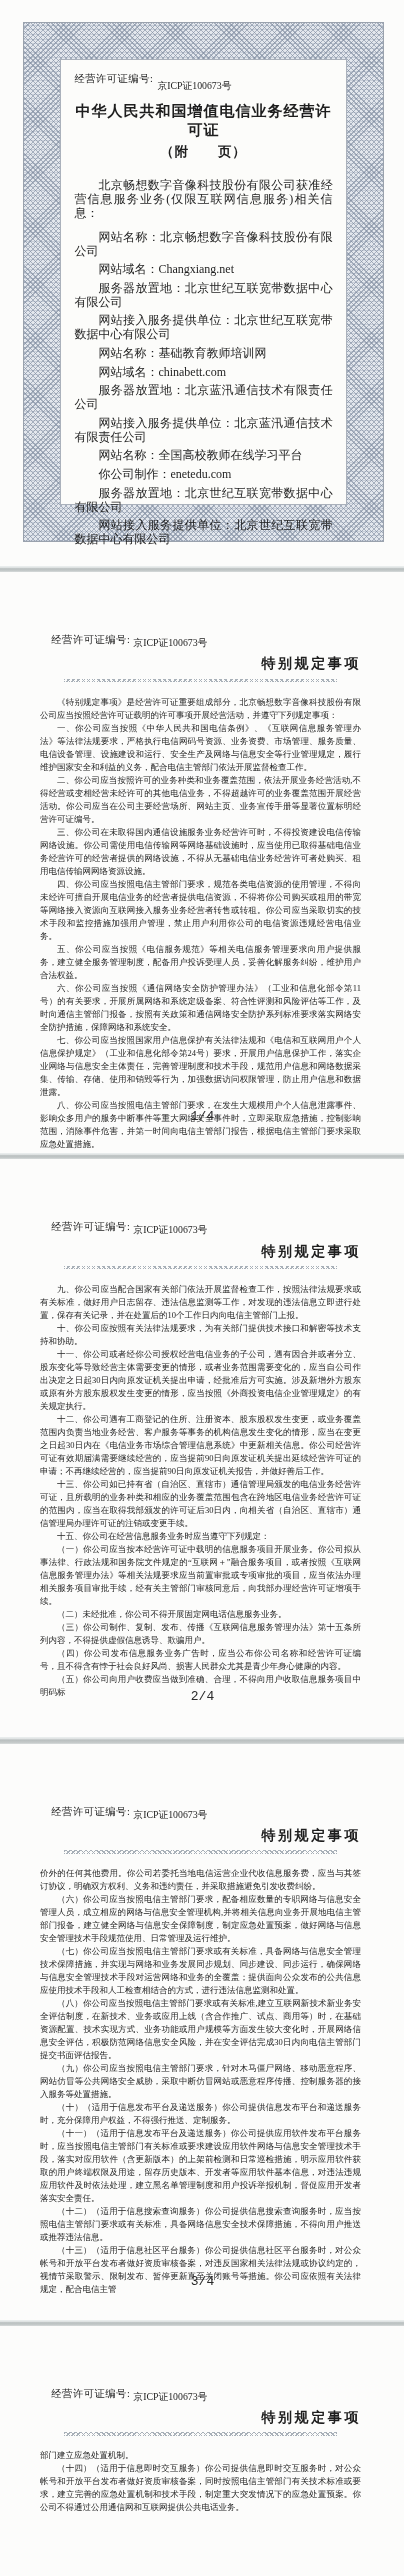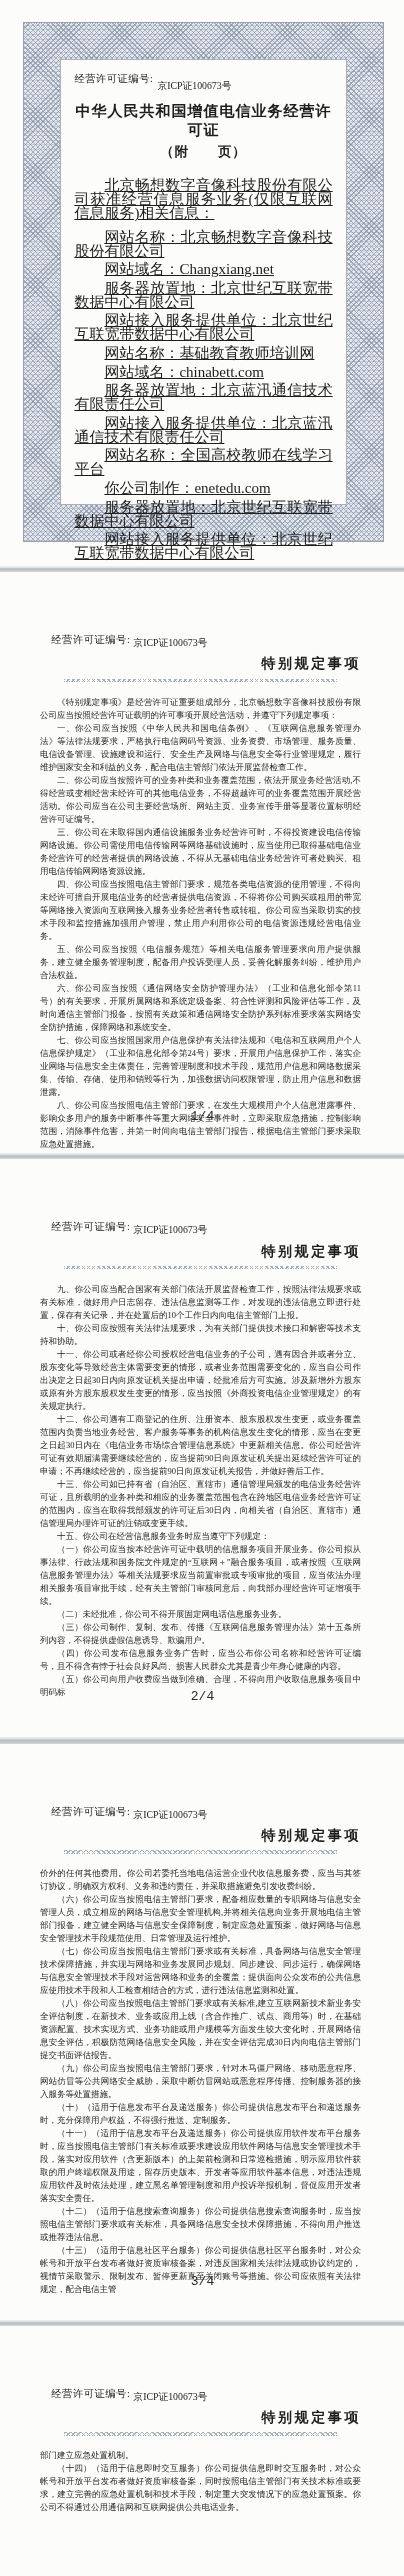--- a/index.html
+++ b/index.html
@@ -31,21 +31,21 @@
   }
   .cert-inner{
     width:100%;height:100%;box-sizing:border-box;
     background:#fcfcfa;border:0.5px solid #aab1bb;
     padding:11.3px 7.2px 0 7.2px;
   }
   .cert-license-row{margin:1px 0 0 6.2px;font-size:10.3px;letter-spacing:0.5px;}
   .cert-license-no{display:inline-block;transform:translate(4.1px,6.7px);font-size:9.8px;letter-spacing:0;}
   .cert-title{text-align:center;font-size:15px;font-weight:bold;letter-spacing:1px;margin-top:15.5px;}
   .cert-subtitle{text-align:center;font-size:13.4px;font-weight:bold;letter-spacing:1px;margin-top:3.1px;}
-  .cert-body{margin:17.5px 6.2px 0 6.2px;font-size:15px;line-height:14px;text-align:justify;text-decoration:underline;}
+  .cert-body{margin:17.5px 6.2px 0 6.2px;font-size:12px;line-height:14px;text-align:justify;}
   .cert-body p{margin:4.6px 0 0 0;text-indent:2em;}
   .cert-body p.cert-intro{margin-bottom:9.3px;}
 
   
   .sp-page{padding:0 44px 0 40px;}
   .sp-header{padding-top:61px;font-size:10.3px;margin-left:11.3px;letter-spacing:0.5px;}
   .sp-license-no{display:inline-block;transform:translate(3.1px,3.1px);font-size:9.8px;letter-spacing:0;}
   .sp-title{text-align:right;font-size:14px;font-weight:bold;letter-spacing:2.6px;margin:8.2px 0 0 0;}
   .sp-rule{
     width:273px;height:3.6px;margin:5.2px auto 0 auto;opacity:.85;

